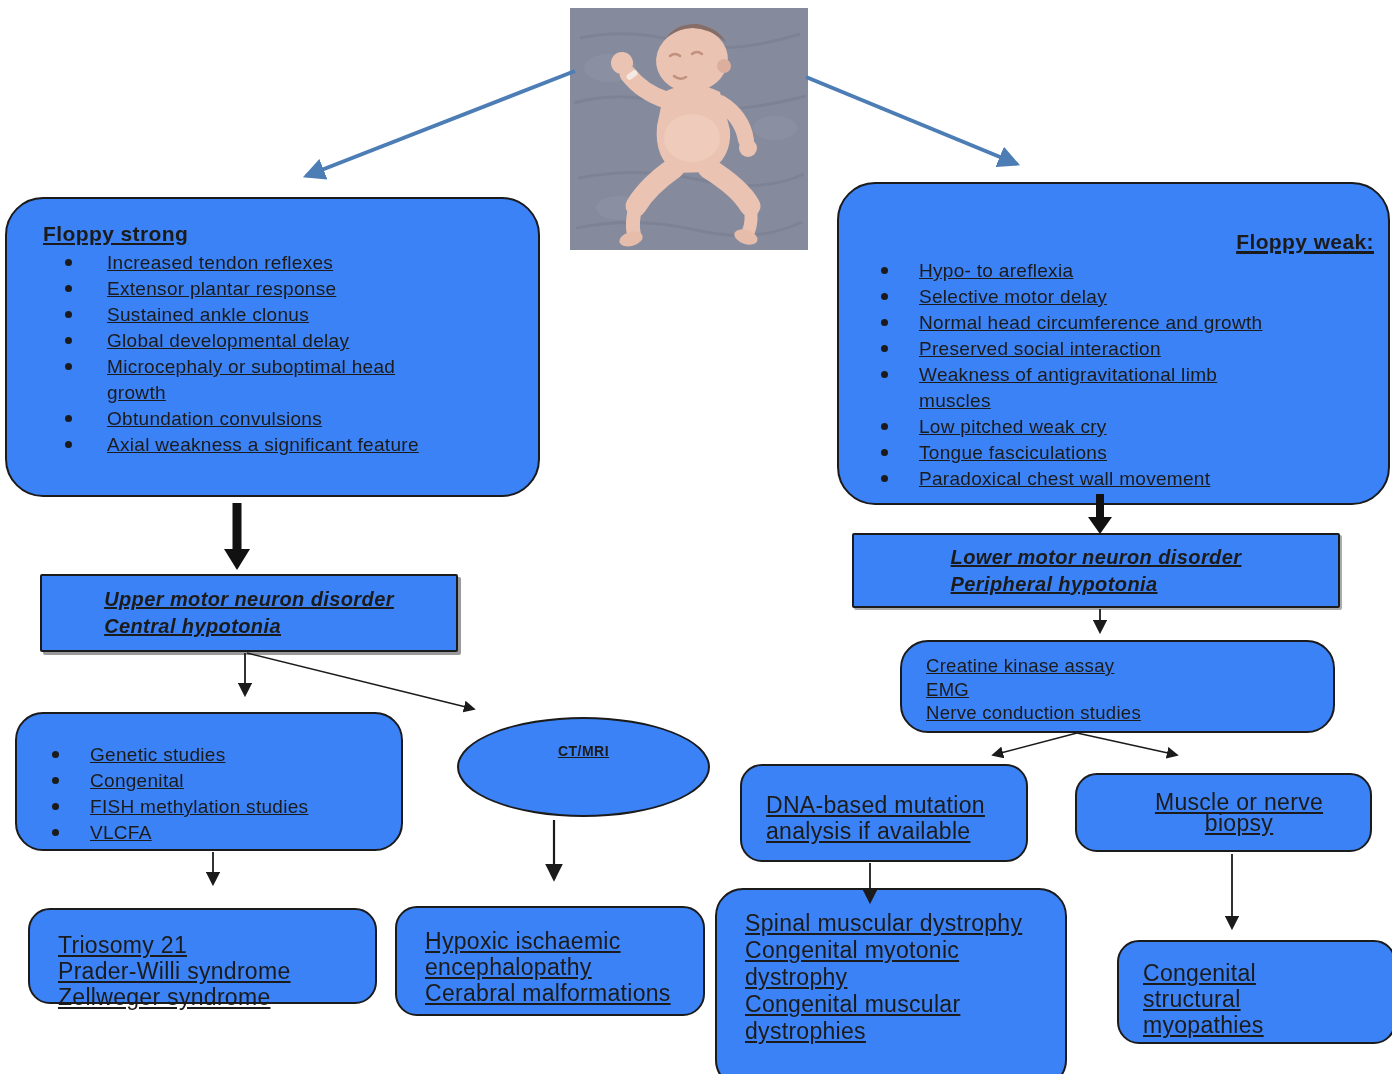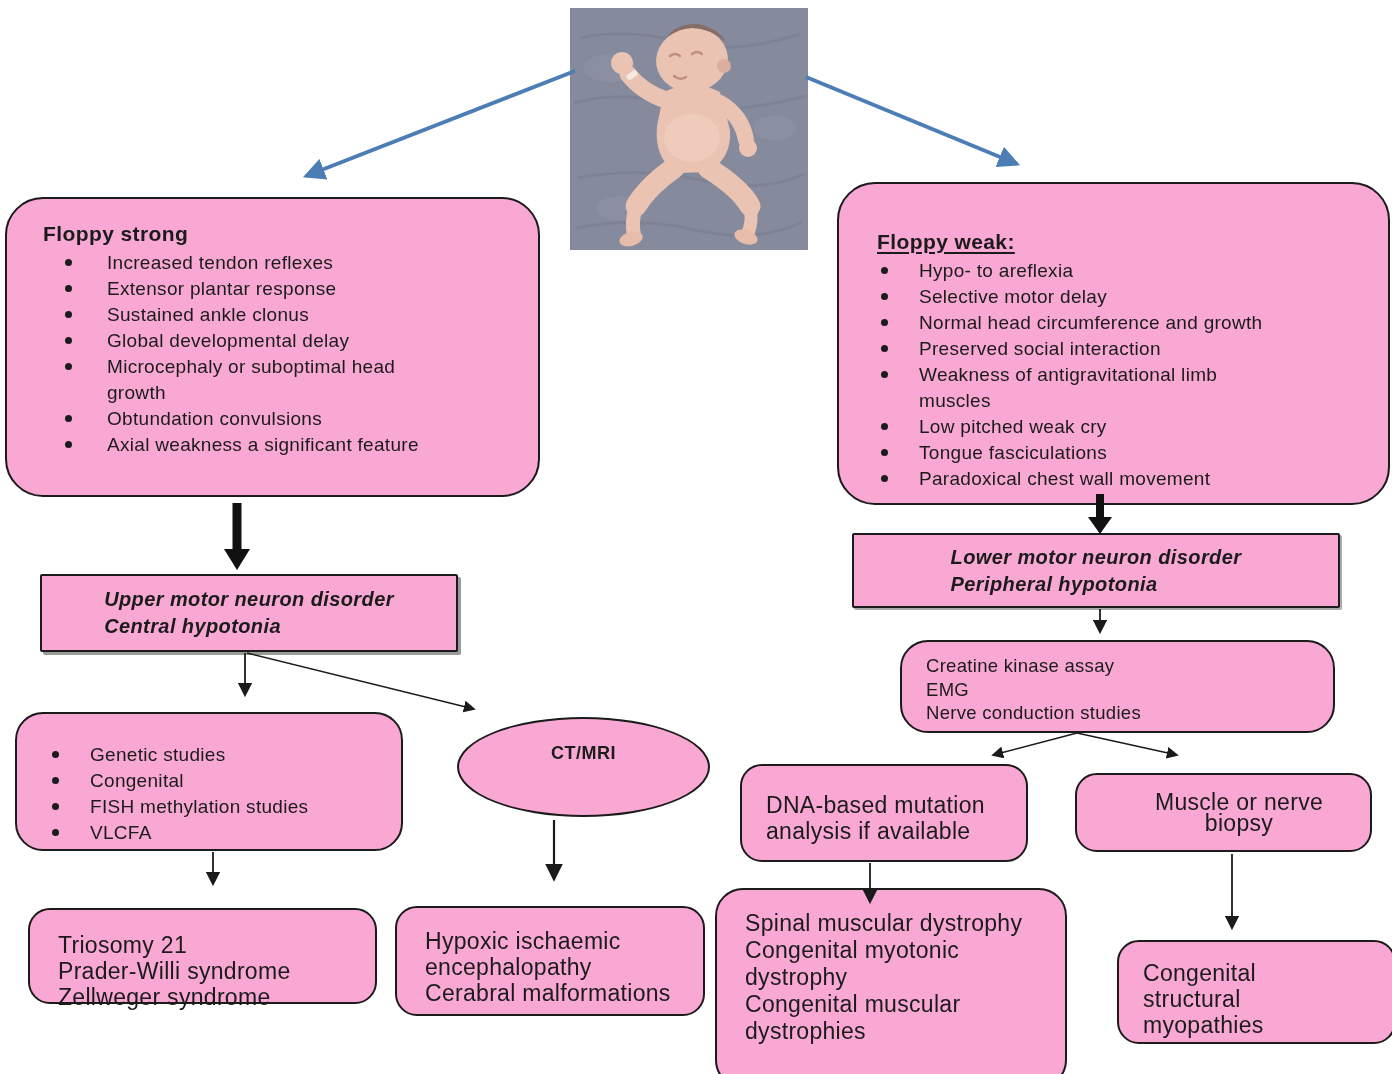--- a/index.html
+++ b/index.html
@@ -1,29 +1,29 @@
 <!DOCTYPE html>
 <html><head>
 <meta charset="utf-8">
 <style>
   html,body{margin:0;padding:0;background:#ffffff;}
   #canvas{
     position:relative;width:1392px;height:1074px;background:#ffffff;overflow:hidden;
     font-family:"Liberation Sans",sans-serif;color:#1b1b1b;
   }
-  .box{position:absolute;background:#f9a8d4;border:2px solid #1b1b1b;box-sizing:border-box;}
+  .box{position:absolute;background:#3b82f6;border:2px solid #1b1b1b;box-sizing:border-box;text-decoration:underline;}
   .round-xl{border-radius:38px;}
   .round-lg{border-radius:28px;}
   .round-md{border-radius:22px;}
   .rect{border-radius:2px;}
   .shadowed{box-shadow:3px 3px 0 #9a9a9a;}
   .shadowed-light{box-shadow:2px 2px 0 #ababab;}
 
   .box-title{font-size:21px;font-weight:bold;letter-spacing:.4px;}
-  .underlined{text-decoration:underline;text-decoration-thickness:2px;text-underline-offset:3px;}
+  .underlined{text-decoration:underline;text-decoration-thickness:2px;text-underline-offset:3px;text-align:right;}
 
   ul.bullets{list-style:none;margin:4px 0 0 0;padding:0;}
   ul.bullets li{
     position:relative;font-size:19px;line-height:26px;letter-spacing:.3px;
     white-space:pre-line;
   }
   ul.bullets li::before{
     content:"";position:absolute;width:7px;height:7px;border-radius:50%;
     background:#1b1b1b;top:9px;
   }
@@ -41,21 +41,21 @@
   .center-both{display:flex;align-items:center;justify-content:center;text-align:center;}
   .bold-italic{font-weight:bold;font-style:italic;font-size:20px;line-height:27px;letter-spacing:.4px;text-align:left;}
 
   #floppy-strong{left:5px;top:197px;width:535px;height:300px;padding:23px 18px 0 36px;}
   #floppy-weak{left:837px;top:182px;width:553px;height:323px;padding:46px 14px 0 38px;}
   #upper-motor{left:40px;top:574px;width:418px;height:78px;}
   #lower-motor{left:852px;top:533px;width:488px;height:75px;}
   #genetic-box{left:15px;top:712px;width:388px;height:139px;padding:24px 10px 0 33px;}
   #ct-mri{left:457px;top:717px;width:253px;height:100px;border-radius:50%;
           display:flex;justify-content:center;align-items:flex-start;padding-top:24px;
-          font-weight:bold;font-size:18px;letter-spacing:.5px;}
+          font-weight:bold;font-size:14px;letter-spacing:.5px;}
   #creatine-box{left:900px;top:640px;width:435px;height:93px;padding:12px 0 0 24px;}
   #creatine-box .multiline{font-size:18.5px;line-height:23.5px;}
   #dna-box{left:740px;top:764px;width:288px;height:98px;padding:26px 0 0 24px;}
   #biopsy-box{left:1075px;top:773px;width:297px;height:79px;}
   #triosomy-box{left:28px;top:908px;width:349px;height:96px;padding:22px 0 0 28px;}
   #hypoxic-box{left:395px;top:906px;width:310px;height:110px;padding:20px 0 0 28px;}
   #spinal-box{left:715px;top:888px;width:352px;height:200px;padding:20px 0 0 28px;}
   #spinal-box .multiline{line-height:27px;}
   #congenital-box{left:1117px;top:940px;width:279px;height:104px;padding:18px 0 0 24px;}
 

